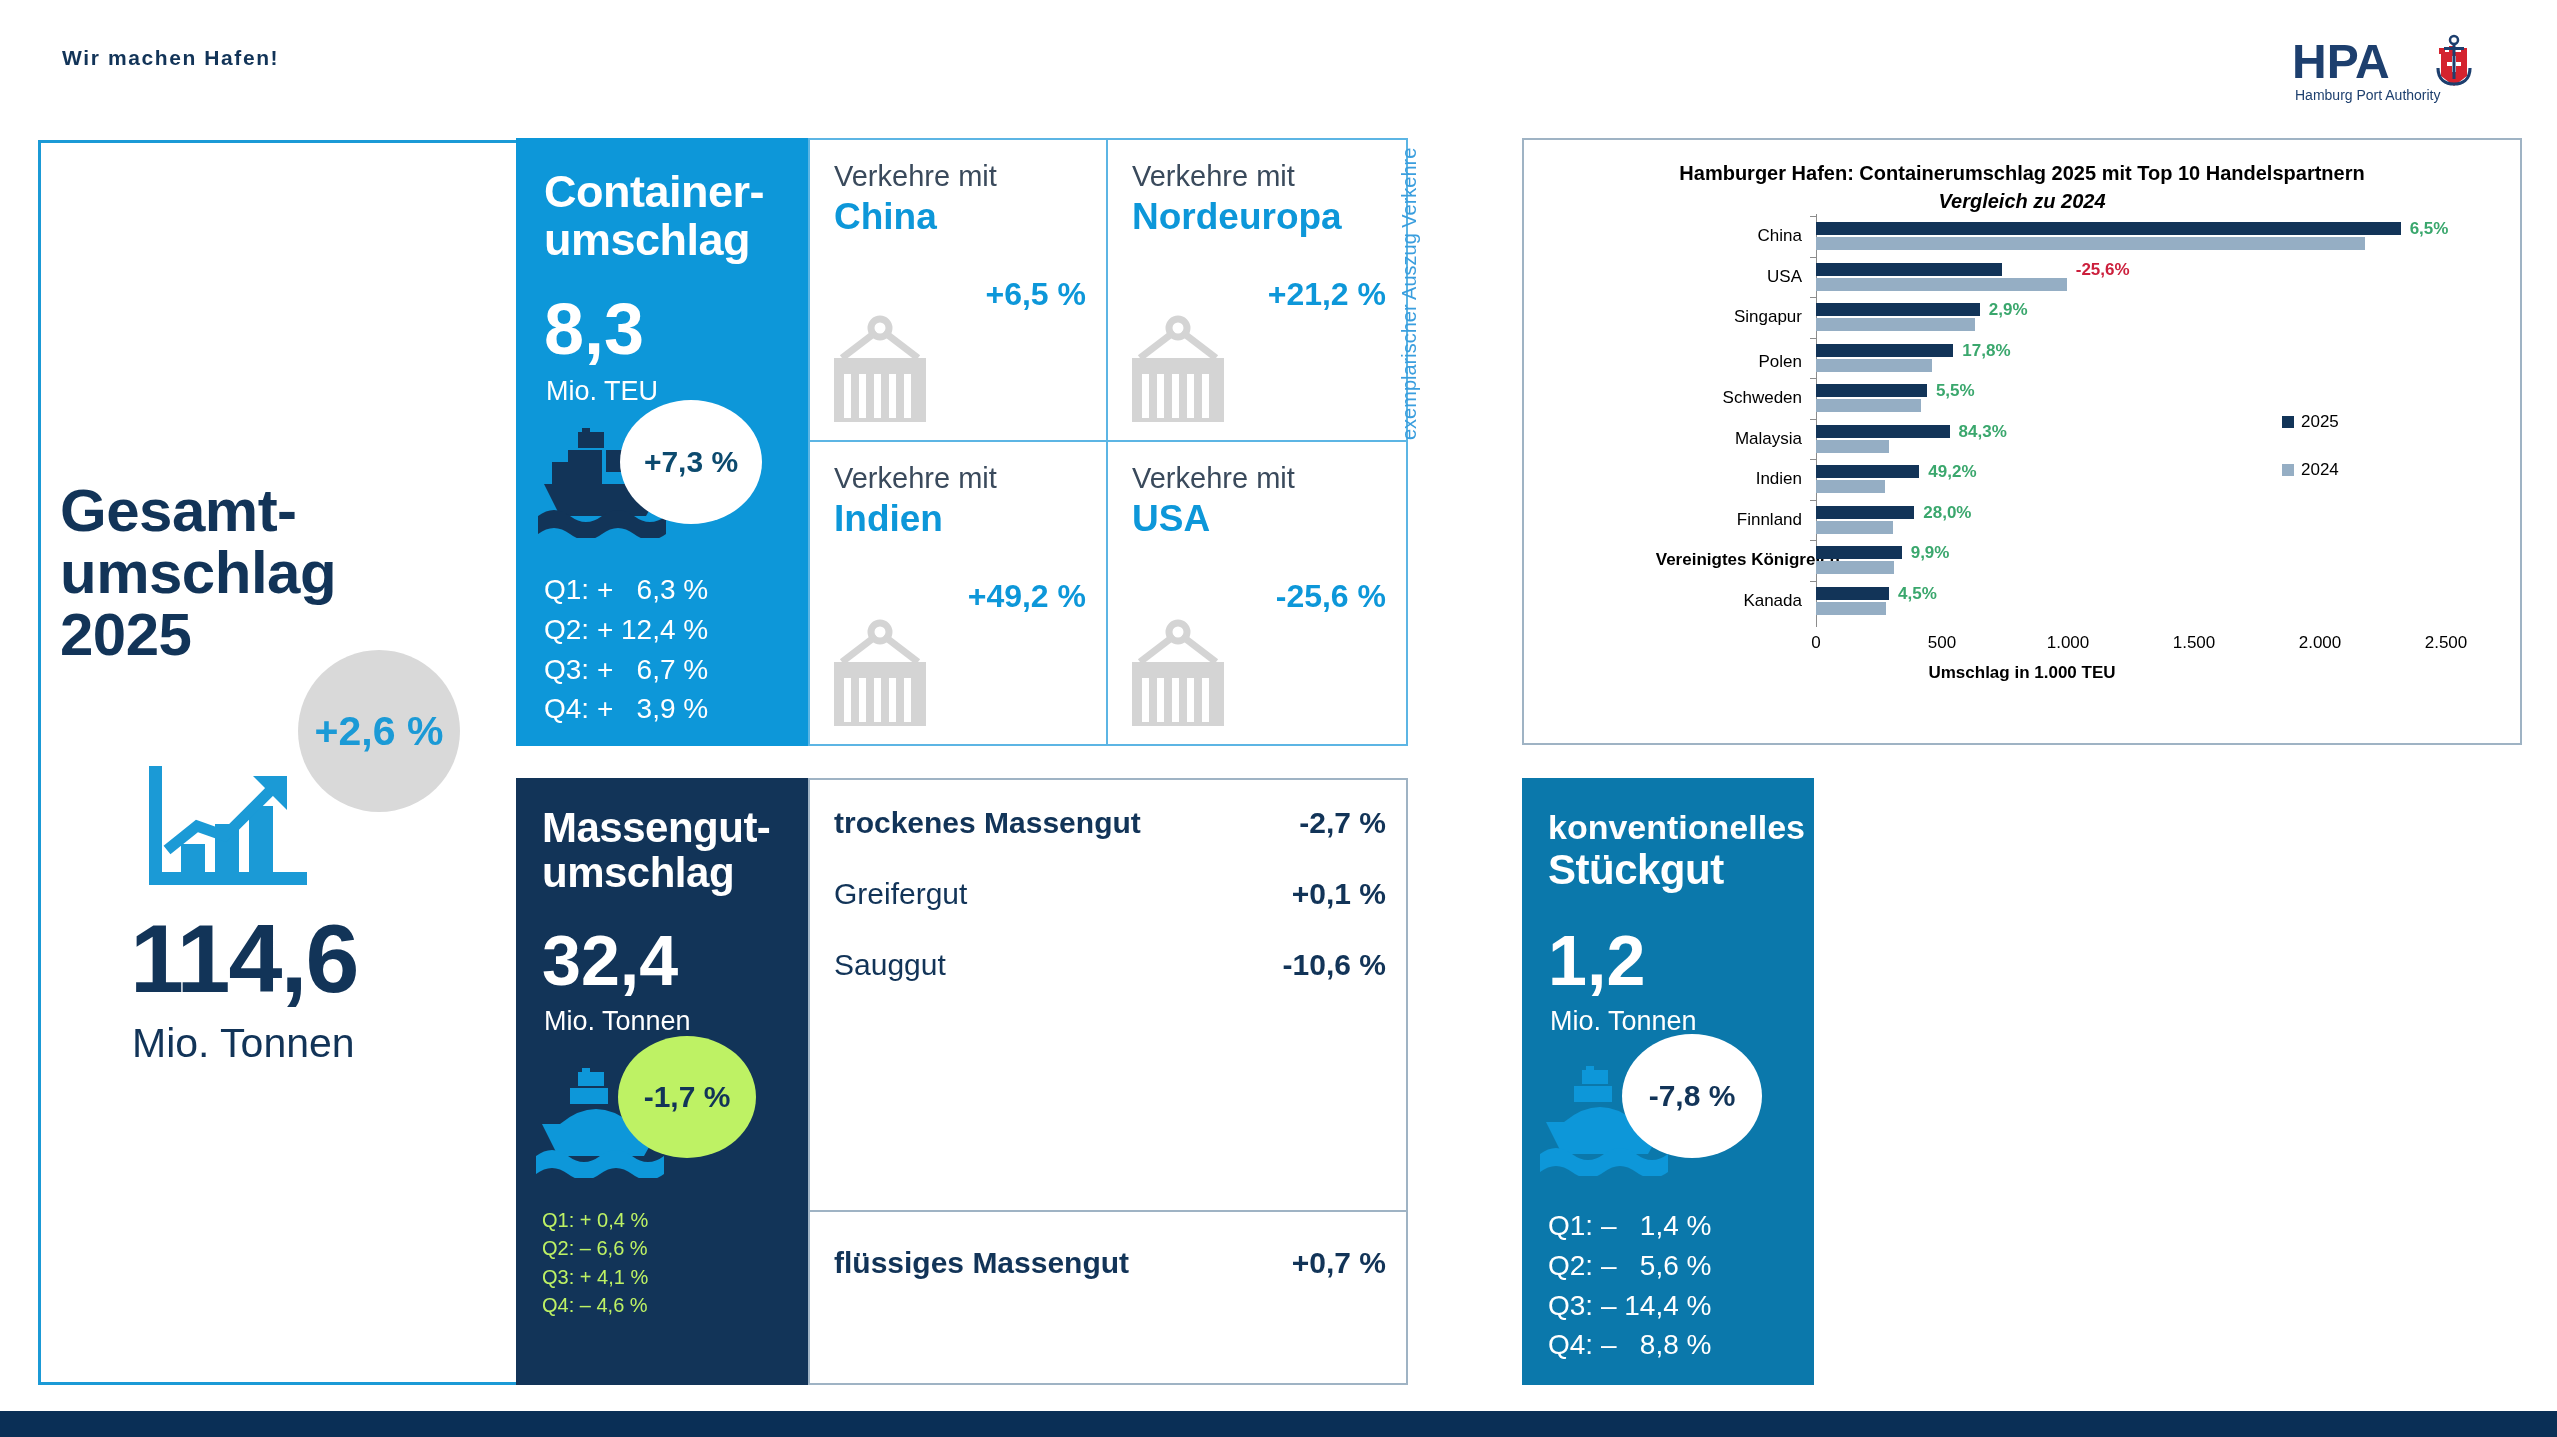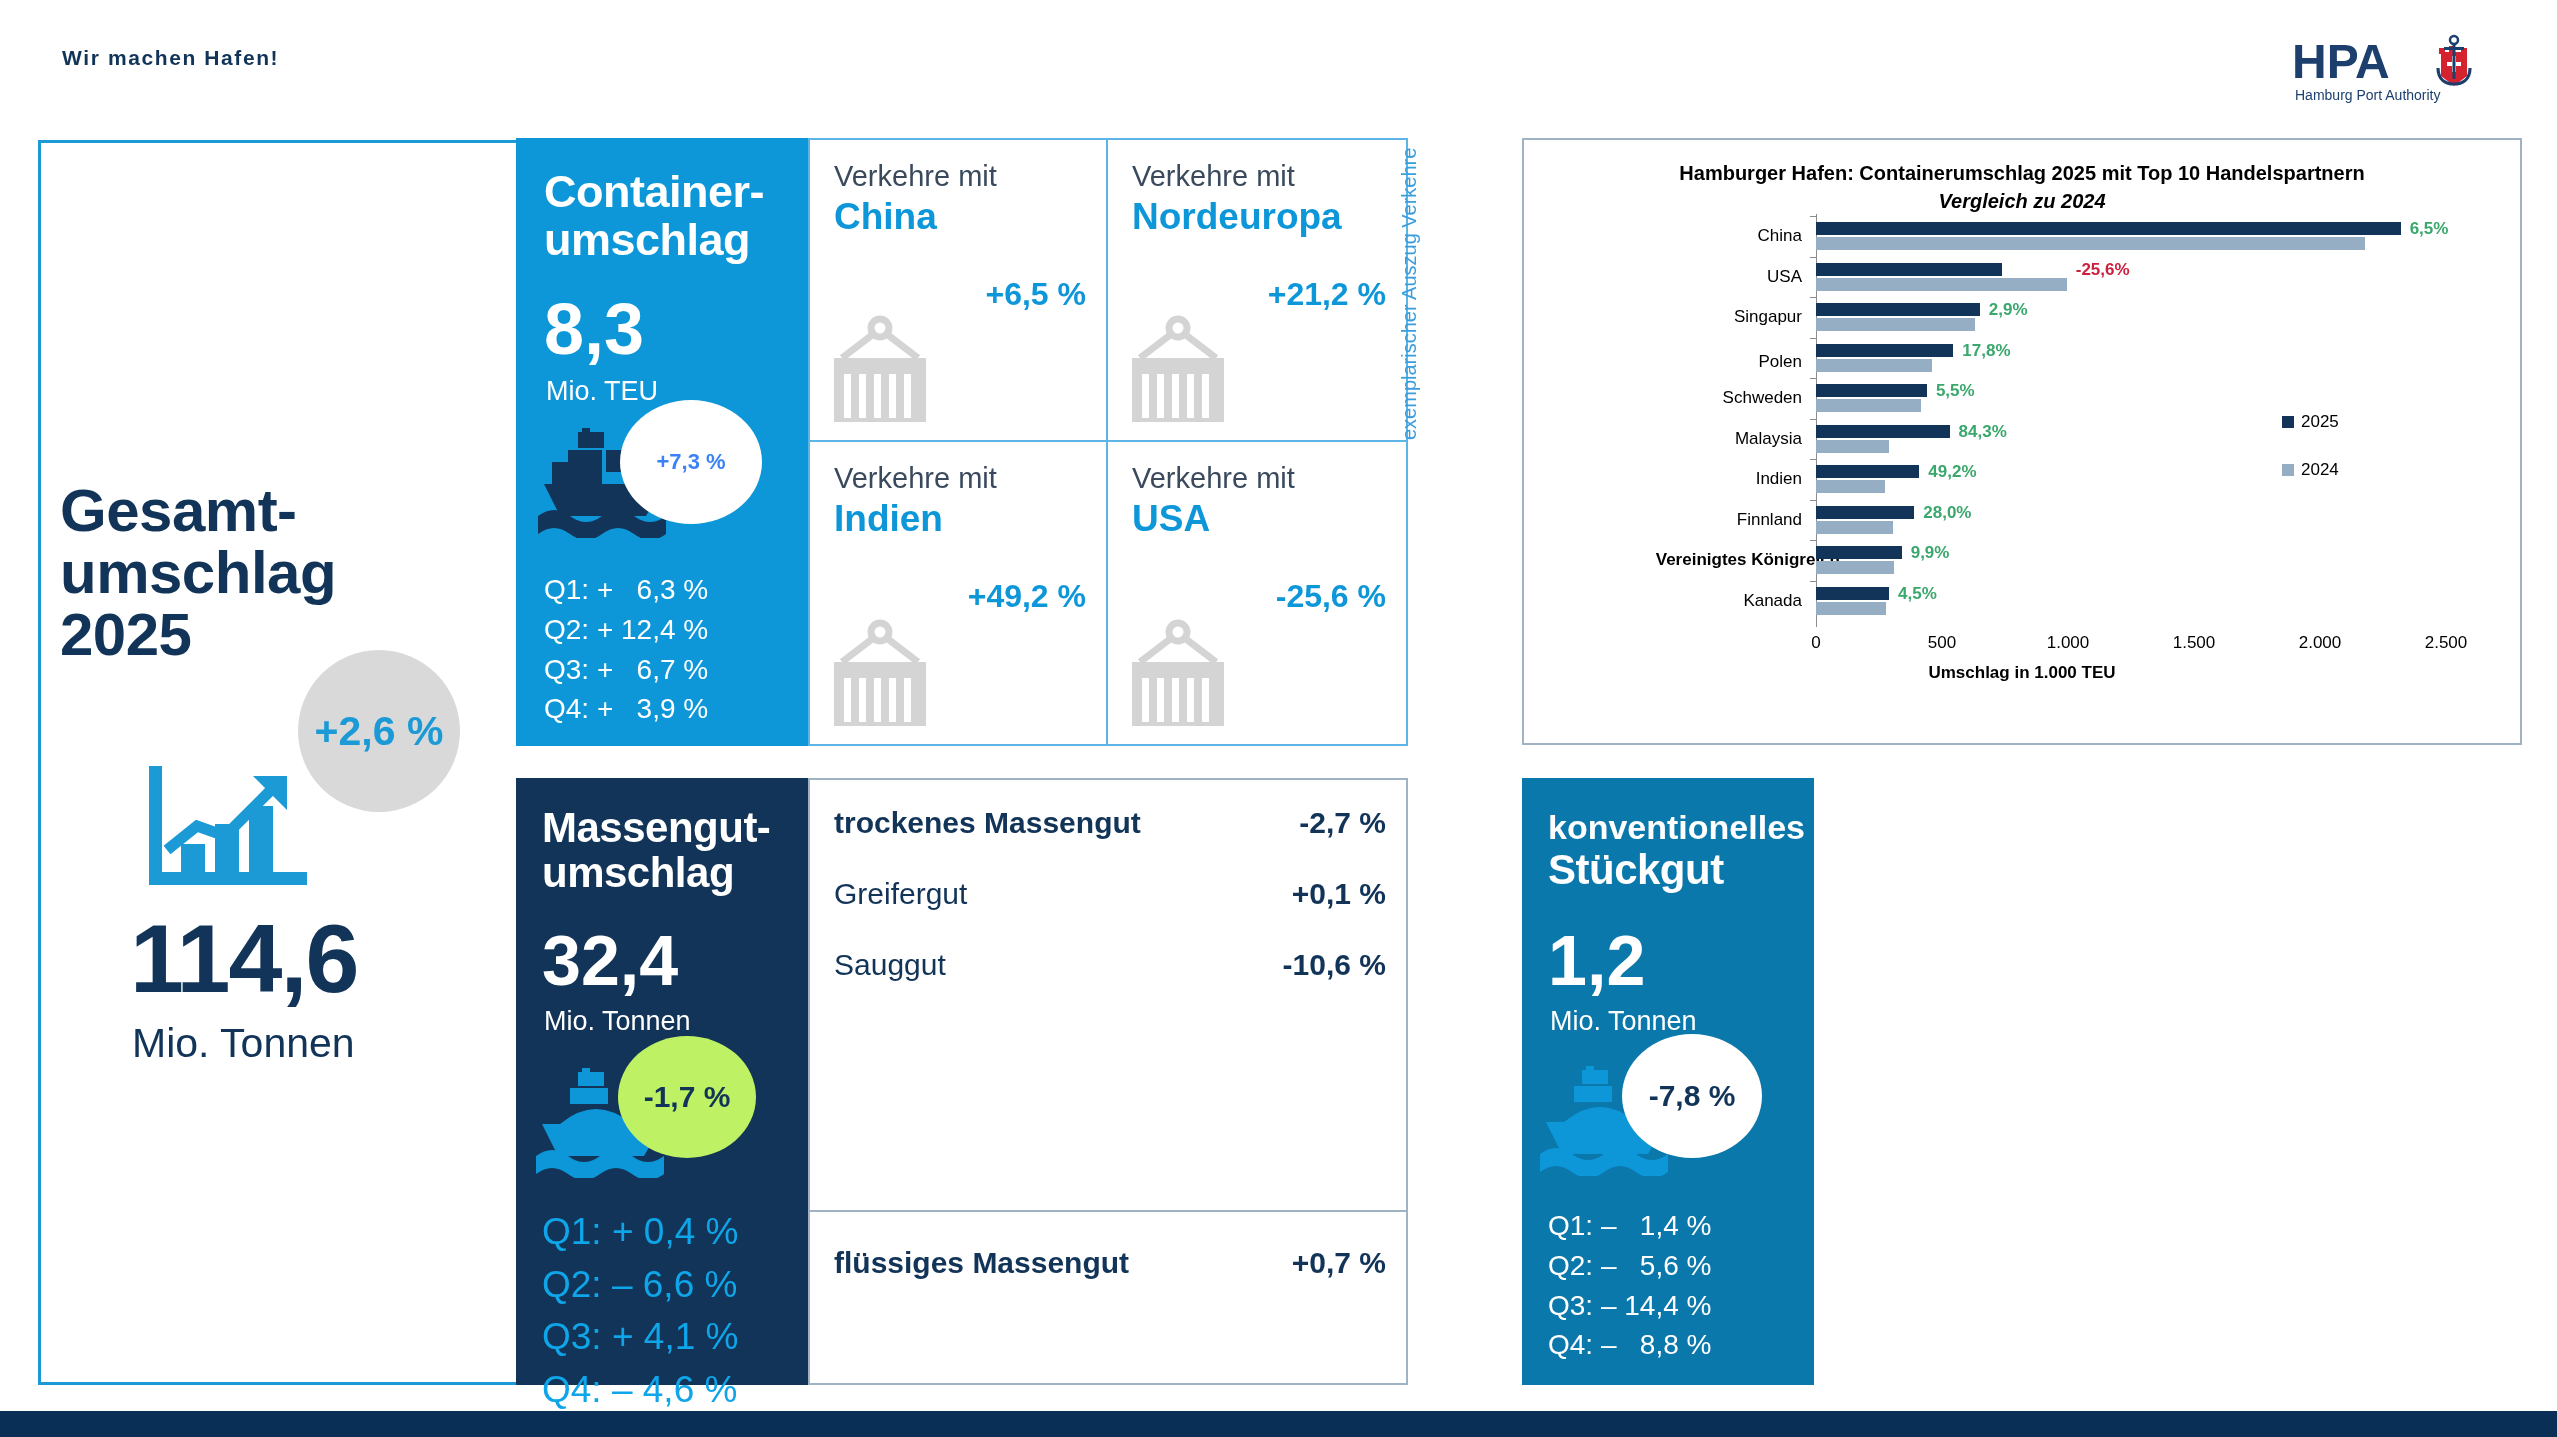--- a/index.html
+++ b/index.html
@@ -55,21 +55,21 @@
     font-size:45px;font-weight:bold;color:#ffffff;line-height:1.07;letter-spacing:-0.5px;
   }
   .cb-value{
     position:absolute;left:28px;top:155px;font-size:72px;font-weight:bold;color:#fff;line-height:1;
   }
   .cb-unit{position:absolute;left:30px;top:238px;font-size:27px;color:#fff;}
   .cb-bubble{
     position:absolute;left:104px;top:262px;width:142px;height:124px;border-radius:50%;
     background:#ffffff;display:flex;align-items:center;justify-content:center;z-index:3;
   }
-  .cb-bubble span{font-size:22px;font-weight:bold;color:#3b82f6;white-space:nowrap;text-align:right;}
+  .cb-bubble span{font-size:30px;font-weight:bold;color:#0c4a6e;white-space:nowrap;text-align:right;}
   .cb-ship{position:absolute;left:22px;top:290px;width:140px;height:110px;z-index:2;}
   .cb-quarters{
     position:absolute;left:28px;top:432px;font-size:28px;color:#fff;line-height:1.42;
     white-space:pre;font-variant-numeric:tabular-nums;
   }
 
   
   .quad-grid{
     position:absolute;left:808px;top:138px;width:600px;height:608px;
     border:2px solid #5cb5e4;box-sizing:border-box;
@@ -103,21 +103,21 @@
   }
   .mb-value{position:absolute;left:26px;top:148px;font-size:70px;font-weight:bold;color:#fff;line-height:1;}
   .mb-unit{position:absolute;left:28px;top:228px;font-size:27px;color:#fff;}
   .mb-bubble{
     position:absolute;left:102px;top:258px;width:138px;height:122px;border-radius:50%;
     background:#bef264;display:flex;align-items:center;justify-content:center;z-index:3;
   }
   .mb-bubble span{font-size:30px;font-weight:bold;color:#123458;white-space:nowrap;}
   .mb-ship{position:absolute;left:20px;top:290px;width:140px;height:110px;z-index:2;}
   .mb-quarters{
-    position:absolute;left:26px;top:428px;font-size:37px;color:#0ea5e9;line-height:1.42;
+    position:absolute;left:26px;top:428px;font-size:20px;color:#bef264;line-height:1.42;
     white-space:pre;
   }
 
   
   .mass-detail{
     position:absolute;left:808px;top:778px;width:600px;height:607px;
     border:2px solid #9fb3c4;box-sizing:border-box;background:#fff;
   }
   .md-row{position:absolute;left:24px;right:20px;display:flex;justify-content:space-between;align-items:baseline;}
   .md-label{font-size:30px;color:#123458;}

